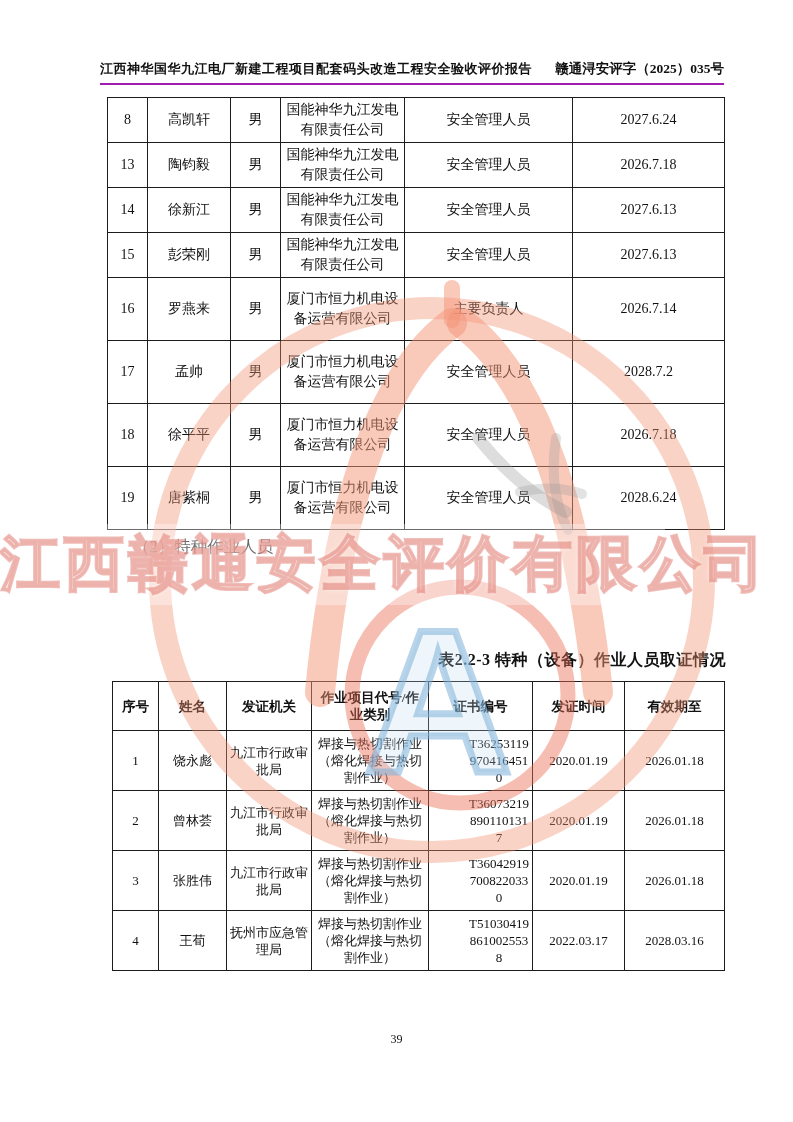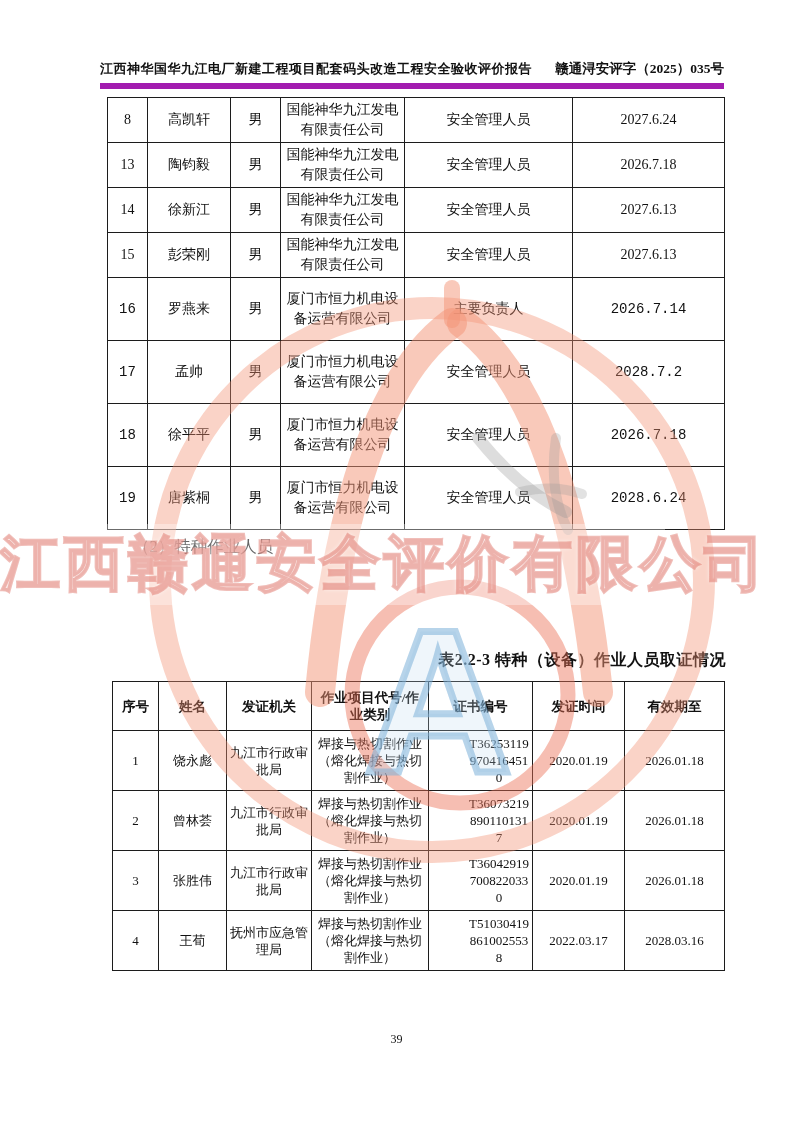--- a/index.html
+++ b/index.html
@@ -5,34 +5,34 @@
   html,body{margin:0;padding:0;}
   body{background:#e8e8e8;font-family:"Liberation Serif","DejaVu Serif",serif;}
   .page{
     position:relative;width:793px;height:1122px;margin:0 auto;background:#ffffff;
     overflow:hidden;color:#111;
   }
   
   .doc-header{
     position:absolute;left:100px;top:60px;width:624px;
     display:flex;justify-content:space-between;align-items:flex-end;
-    border-bottom:6px solid #a21caf;padding-bottom:5px;
+    border-bottom:2px solid #a21caf;padding-bottom:5px;
     font-weight:bold;
   }
   .doc-header .title{font-size:13px;letter-spacing:.5px;}
   .doc-header .docno{font-size:13.5px;white-space:nowrap;}
   
   table{border-collapse:collapse;table-layout:fixed;background:transparent;}
   td,th{
     border:1.5px solid #1c1c1c;text-align:center;vertical-align:middle;
     padding:2px 3px;word-wrap:break-word;overflow:hidden;
   }
   .t1{position:absolute;left:107px;top:97px;width:617px;font-size:14px;line-height:20px;}
   .t1 .row-short{height:42px;}
-  .t1 .row-tall{height:63px;font-family:Liberation Mono, monospace;}
+  .t1 .row-tall{height:63px;}
   .t2wrap{position:absolute;left:112px;top:681px;width:612px;}
   .t2{width:612px;font-size:13px;line-height:17px;}
   .t2 thead th{font-weight:bold;height:44px;font-size:13.5px;}
   .t2 tbody tr{height:60px;}
   .t2 .cert{word-break:break-all;padding-left:40px;}
   
   .section{position:absolute;left:100px;top:531px;width:626px;font-size:16.5px;line-height:31px;}
   .section .heading{text-indent:2em;margin:0 0 2px 0;}
   .section .para{margin:0;text-align:justify;text-indent:2em;}
   .caption{

